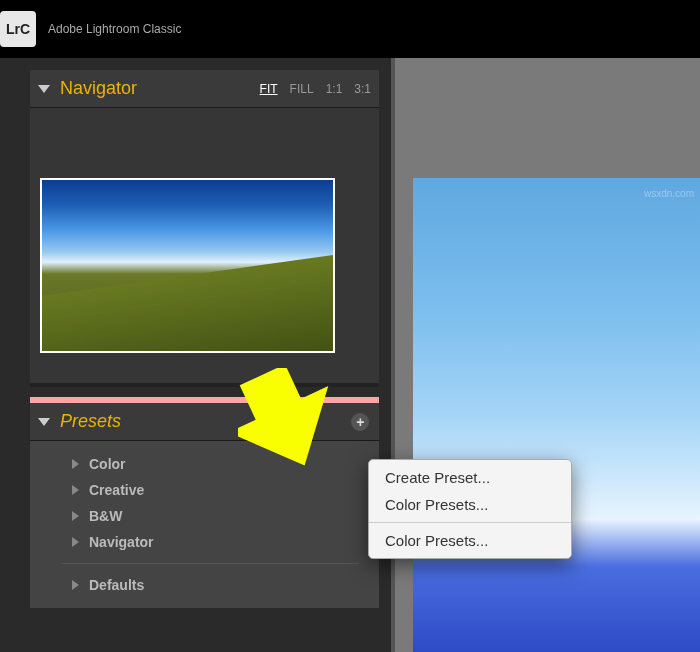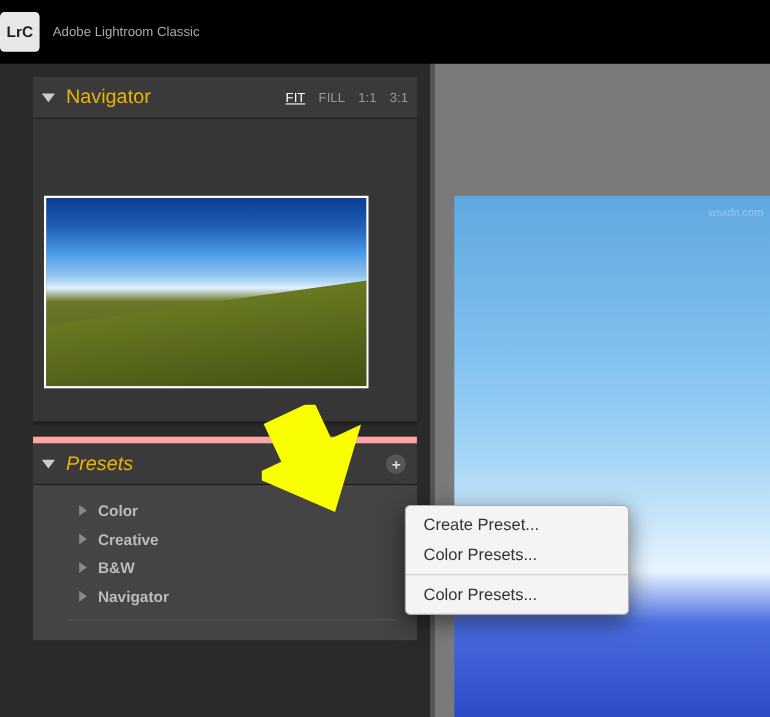--- a/index.html
+++ b/index.html
@@ -259,20 +259,24 @@
       </div>
       <div class="preset-item">
         <div class="tri"></div>
         <span>B&amp;W</span>
       </div>
       <div class="preset-item">
         <div class="tri"></div>
         <span>Navigator</span>
       </div>
       <div class="preset-divider"></div>
+      <div class="preset-item">
+        <div class="tri"></div>
+        <span>Defaults</span>
+      </div>
     </div>
 
   </div>
 
   <div class="right-panel">
     <div class="preview-img"></div>
   </div>
 </div>
 
 <svg class="arrow-annotation" viewBox="0 0 100 100">

